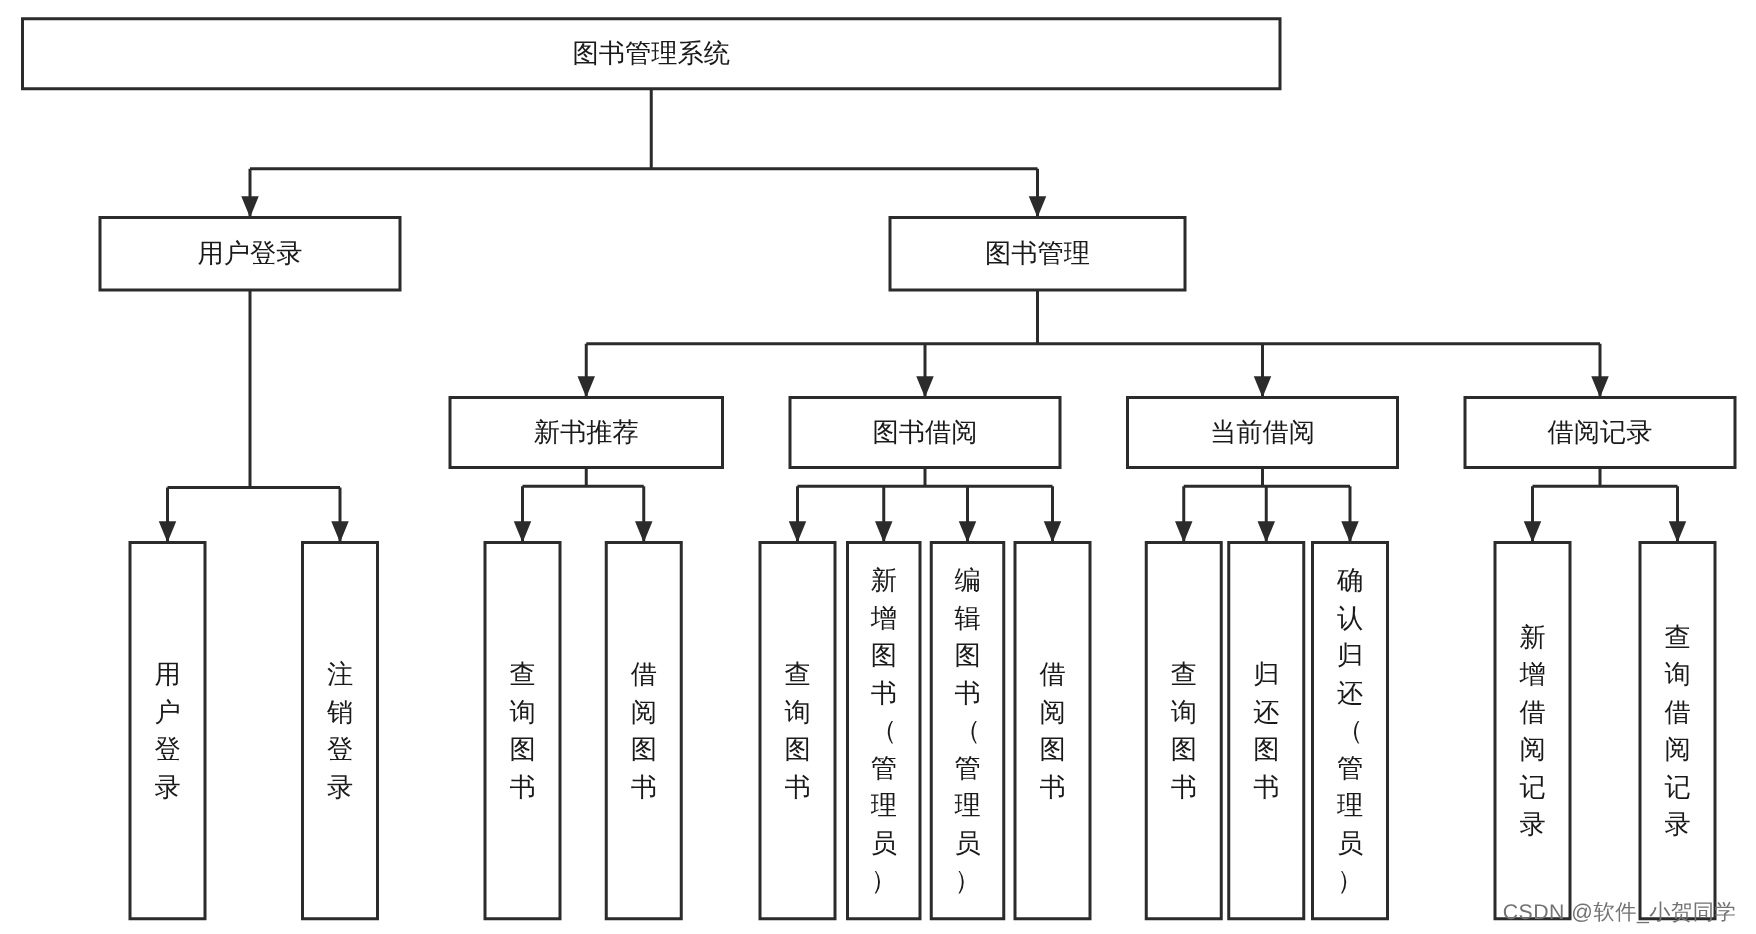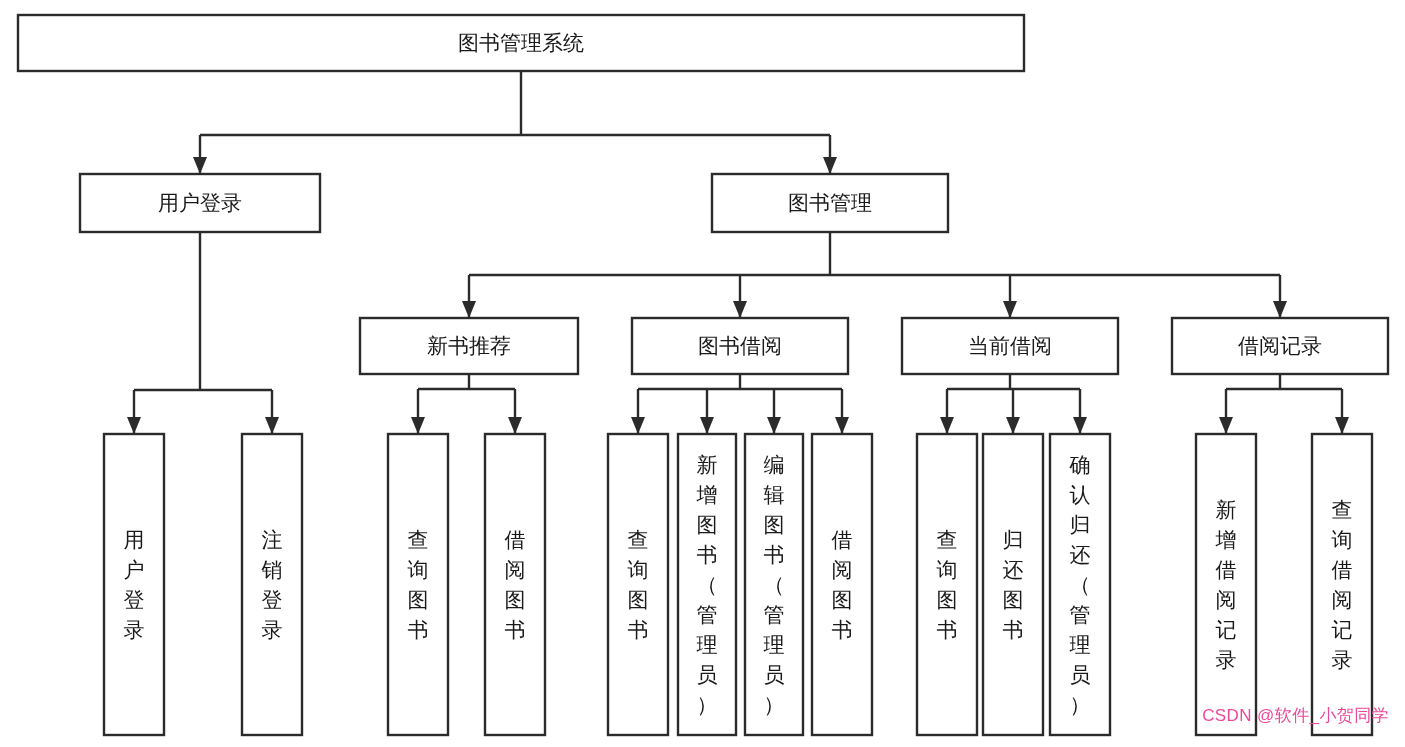--- a/index.html
+++ b/index.html
@@ -44,24 +44,24 @@
   }
   .node-label-vert {
     fill: #1a1a1a;
     font-family: "Liberation Sans", "DejaVu Sans", sans-serif;
     font-size: 21px;
     text-anchor: middle;
   }
   .watermark {
     position: absolute;
     right: 16px;
-    bottom: 20px;
+    bottom: 6px;
     font-family: "Liberation Sans", "DejaVu Sans", sans-serif;
     font-size: 17px;
-    color: #ec4899;
+    color: #737373;
     letter-spacing: 0.4px;
     white-space: nowrap;
     pointer-events: none;
   }
 </style>
 </head>
 <body>
 
 <svg id="canvas" viewBox="0 0 1405 747" xmlns="http://www.w3.org/2000/svg">
   <g id="edges-layer">

